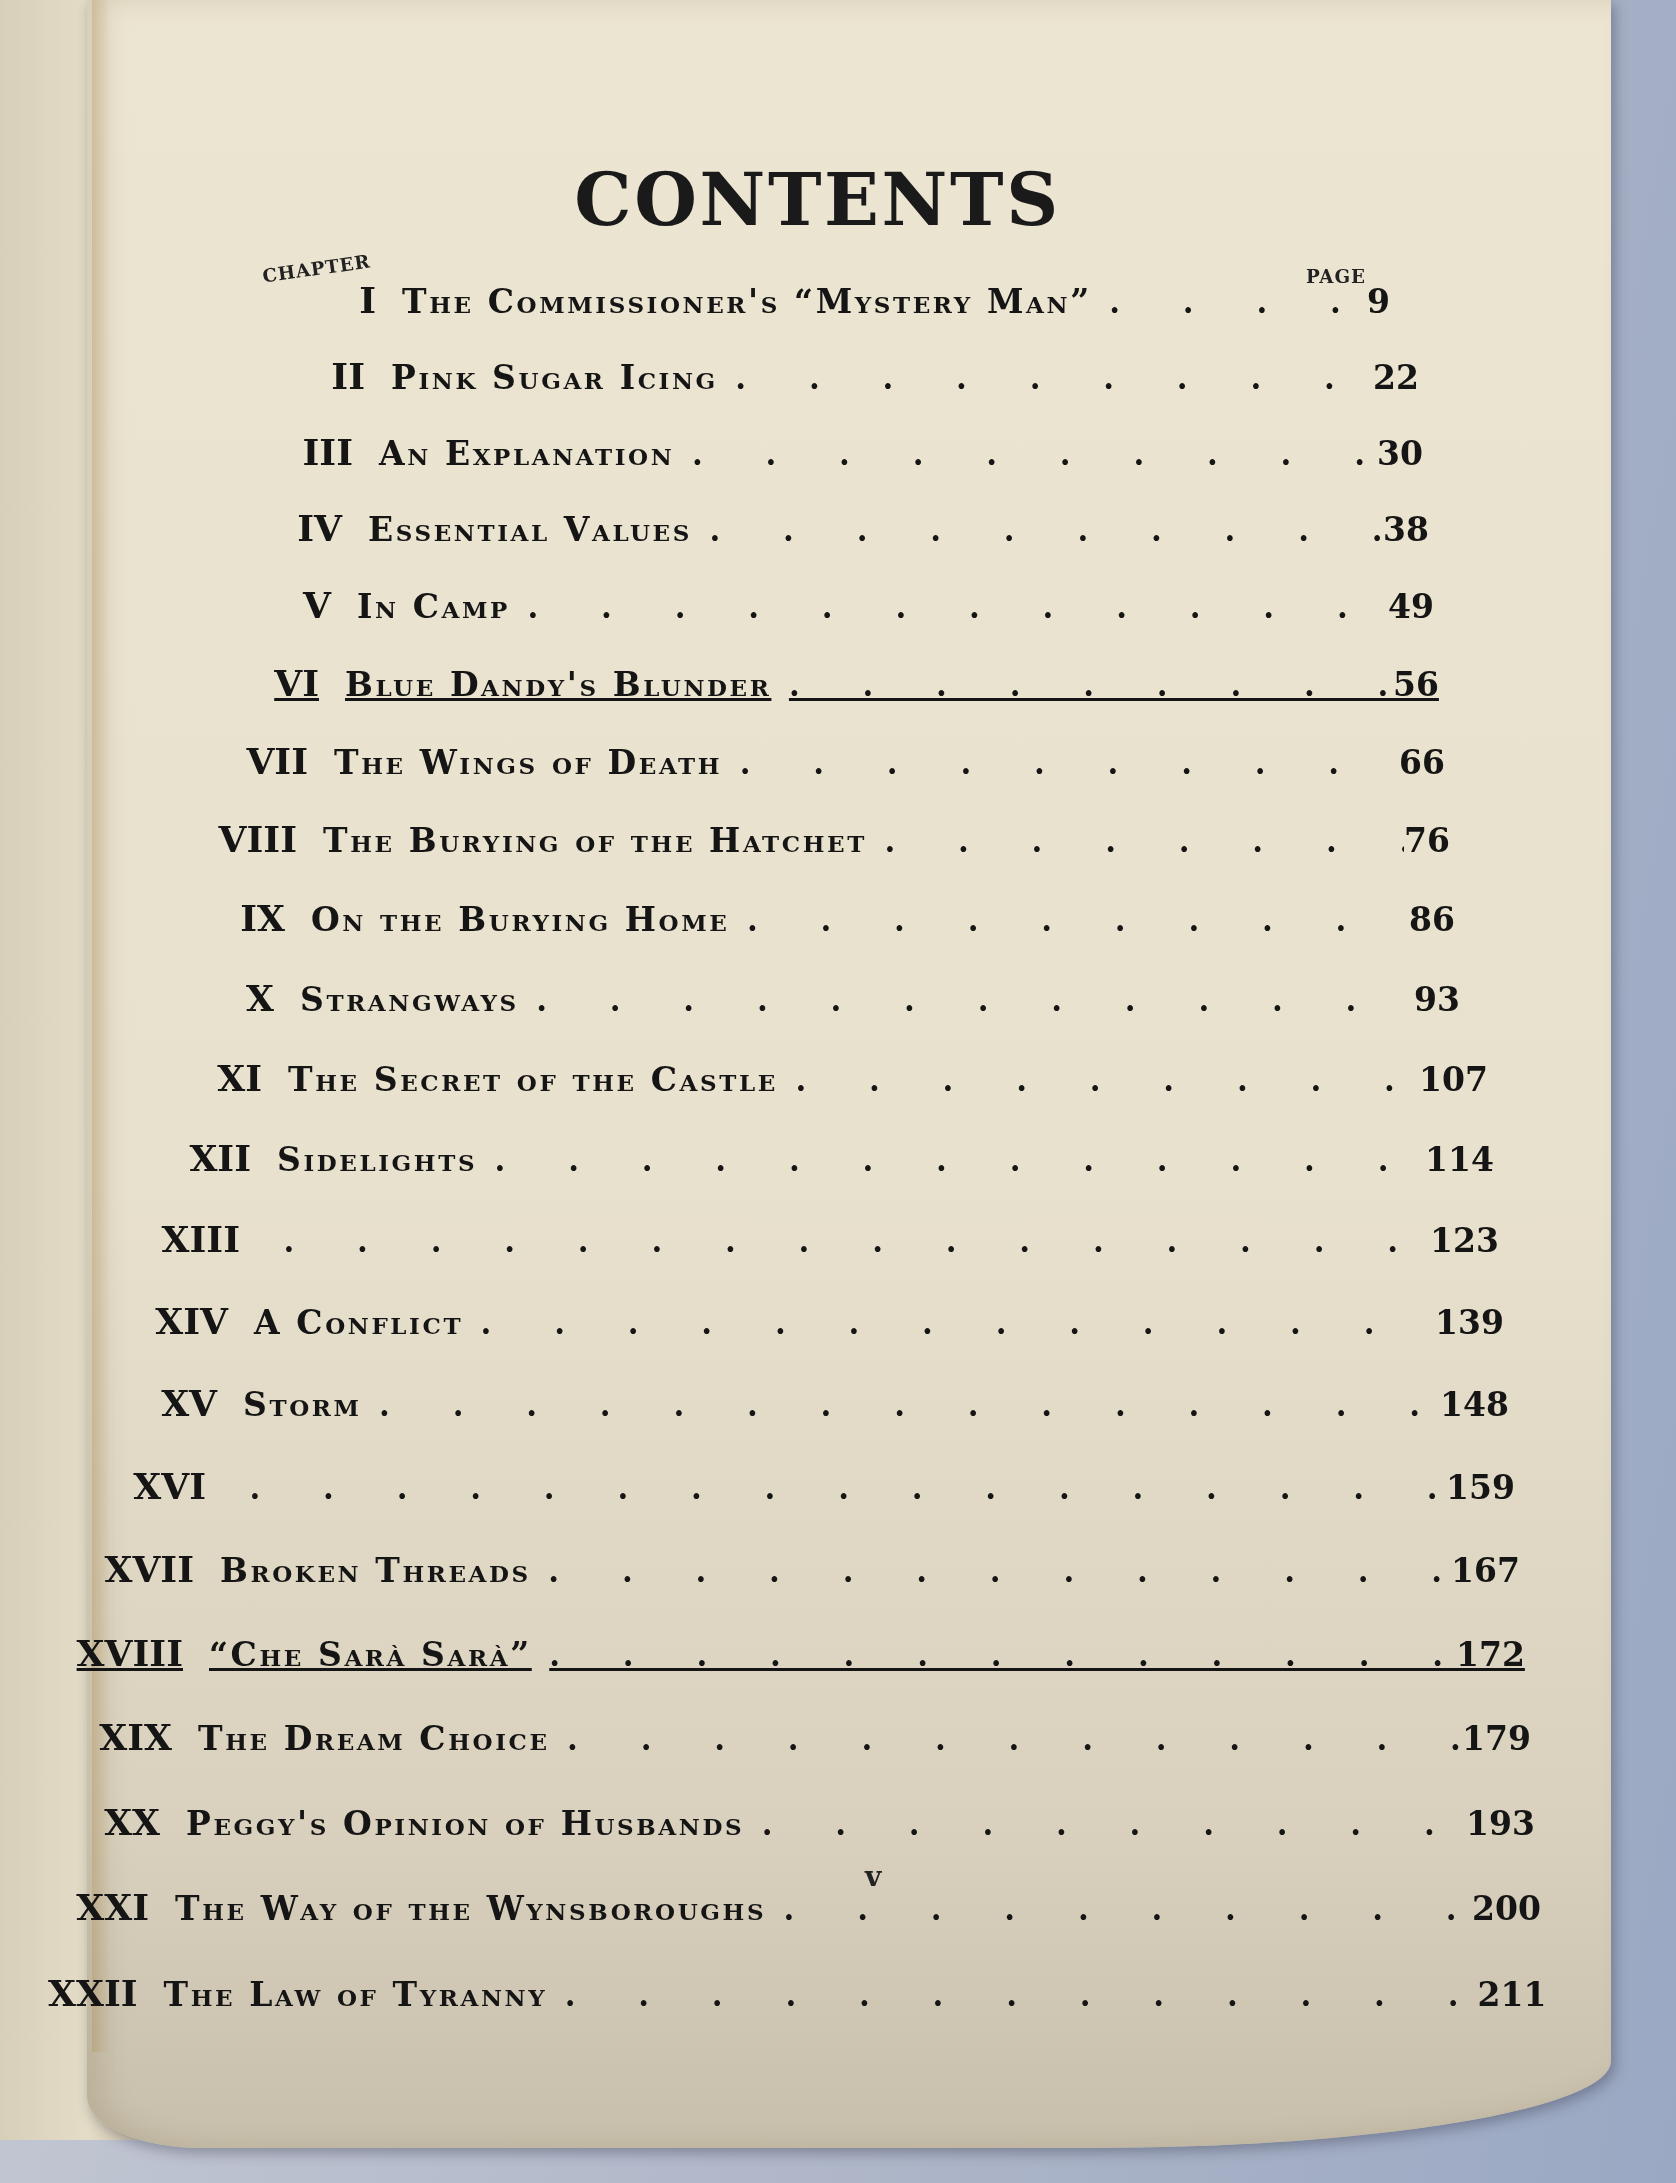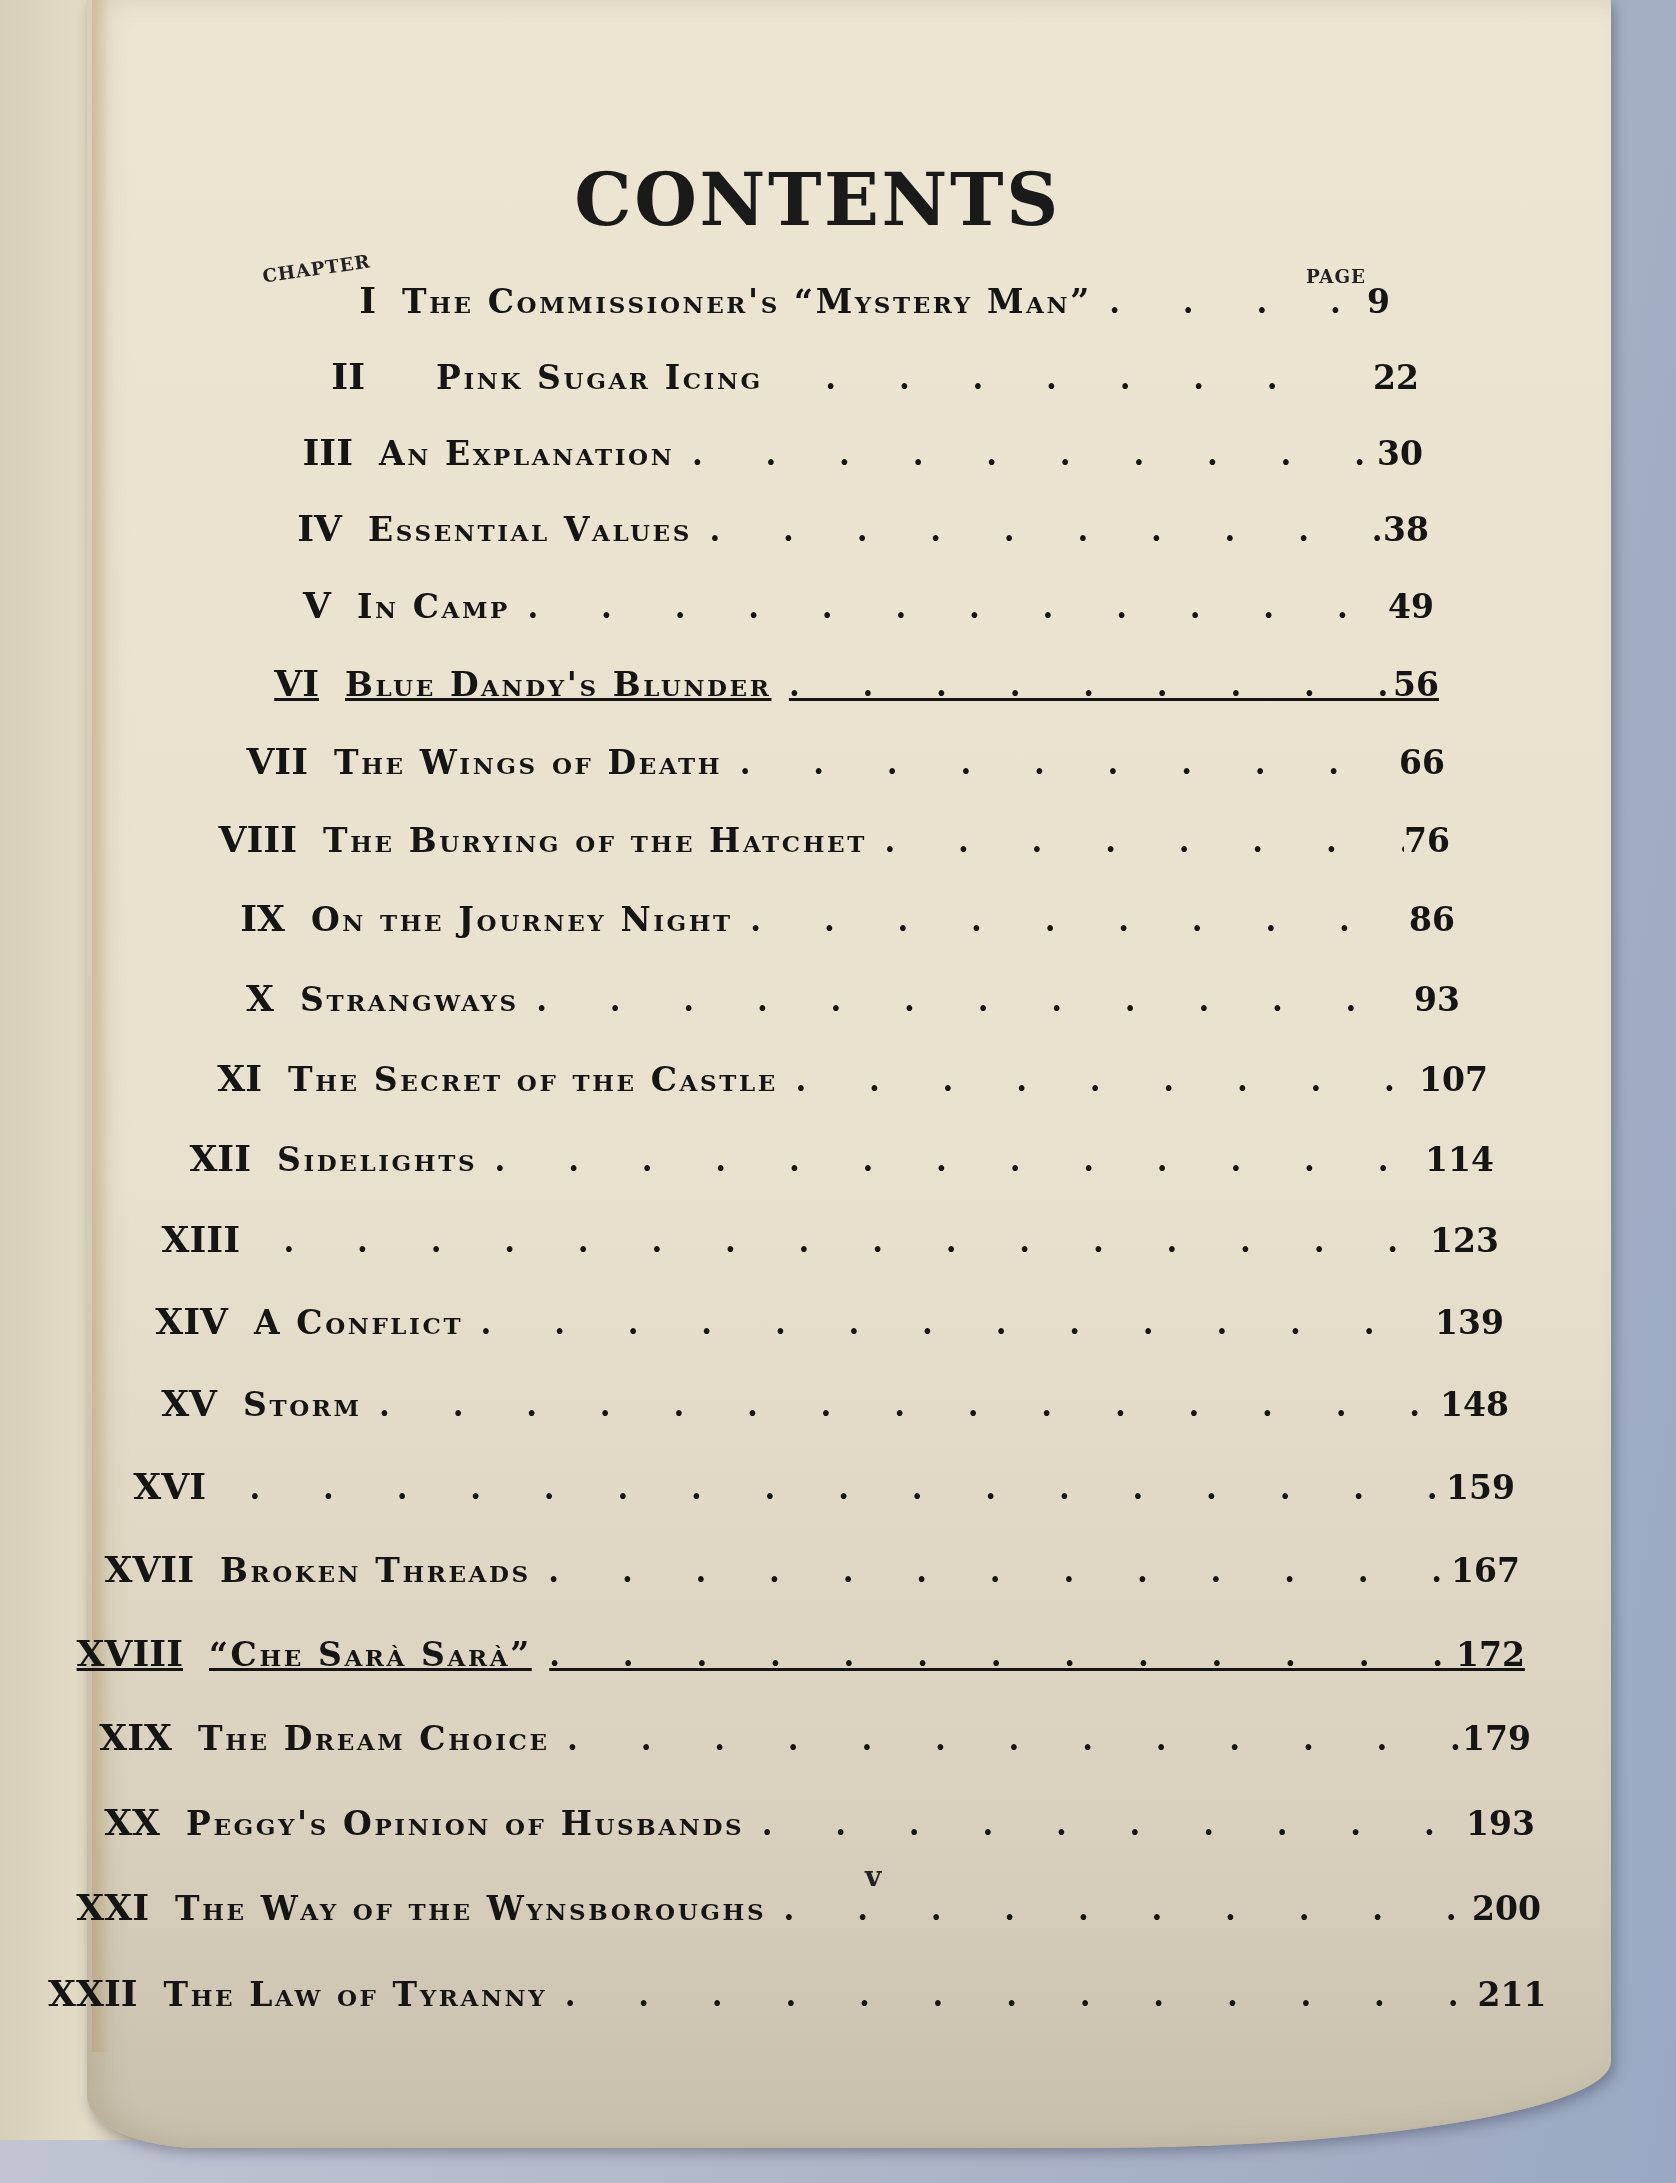--- a/index.html
+++ b/index.html
@@ -65,21 +65,21 @@
 <div class="hdr-chapter">CHAPTER</div>
 <div class="hdr-page">PAGE</div>
 
 <div id="toc">
     <div class="row" style="top: 279px; left: 262px; width: 1192px;">
       <span class="num">I</span>
       <span class="ttl">The Commissioner's “Mystery Man”</span>
       <span class="dots">. . . . . . . . . . . . . . . . . . . .</span>
       <span class="pg">9</span>
     </div>
-    <div class="row" style="top: 355px; left: 251px; width: 1209px; gap: 45px;">
+    <div class="row" style="top: 355px; left: 251px; width: 1209px;">
       <span class="num">II</span>
       <span class="ttl">Pink Sugar Icing</span>
       <span class="dots">. . . . . . . . . . . . . . . . . . . .</span>
       <span class="pg">22</span>
     </div>
     <div class="row" style="top: 431px; left: 239px; width: 1225px;">
       <span class="num">III</span>
       <span class="ttl">An Explanation</span>
       <span class="dots">. . . . . . . . . . . . . . . . . . . .</span>
       <span class="pg">30</span>
@@ -109,21 +109,21 @@
       <span class="pg">66</span>
     </div>
     <div class="row" style="top: 818px; left: 183px; width: 1308px;">
       <span class="num">VIII</span>
       <span class="ttl">The Burying of the Hatchet</span>
       <span class="dots">. . . . . . . . . . . . . . . . . . . .</span>
       <span class="pg">76</span>
     </div>
     <div class="row" style="top: 897px; left: 171px; width: 1325px;">
       <span class="num">IX</span>
-      <span class="ttl">On the Journey Night</span>
+      <span class="ttl">On the Burying Home</span>
       <span class="dots">. . . . . . . . . . . . . . . . . . . .</span>
       <span class="pg">86</span>
     </div>
     <div class="row" style="top: 977px; left: 160px; width: 1341px;">
       <span class="num">X</span>
       <span class="ttl">Strangways</span>
       <span class="dots">. . . . . . . . . . . . . . . . . . . .</span>
       <span class="pg">93</span>
     </div>
     <div class="row" style="top: 1057px; left: 148px; width: 1358px;">

